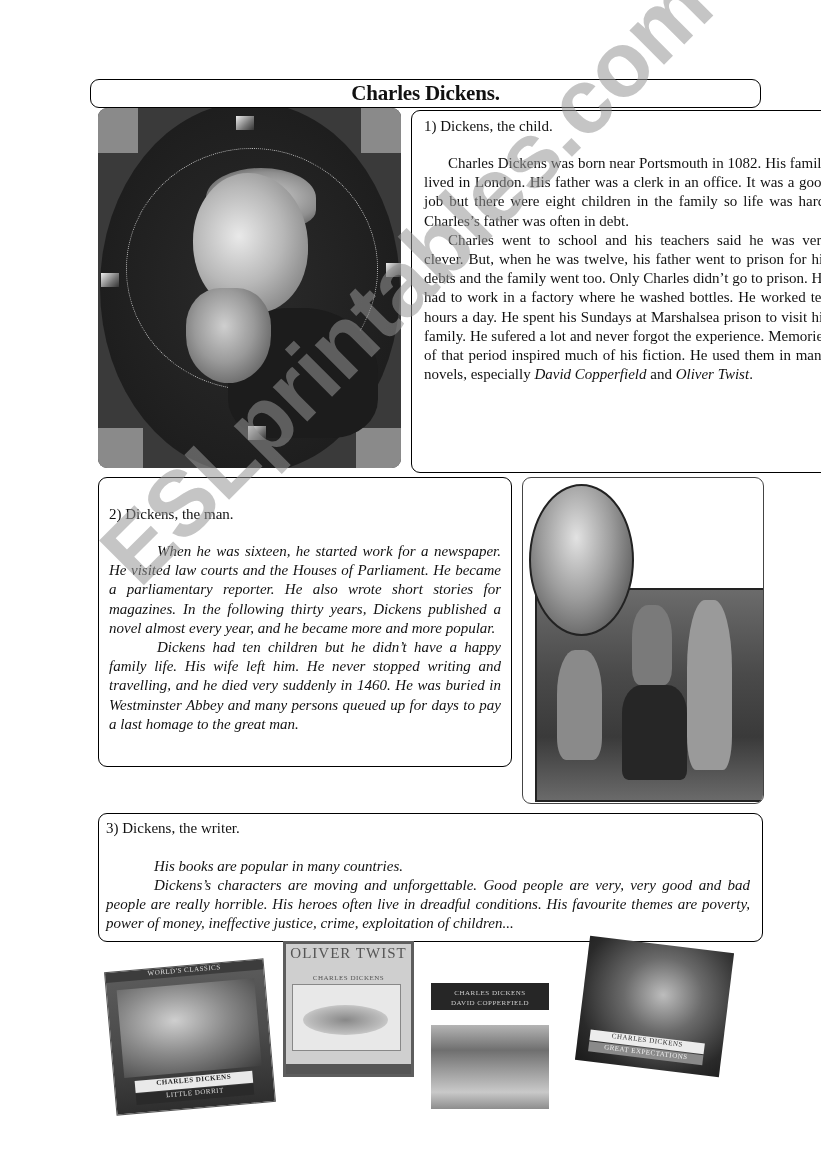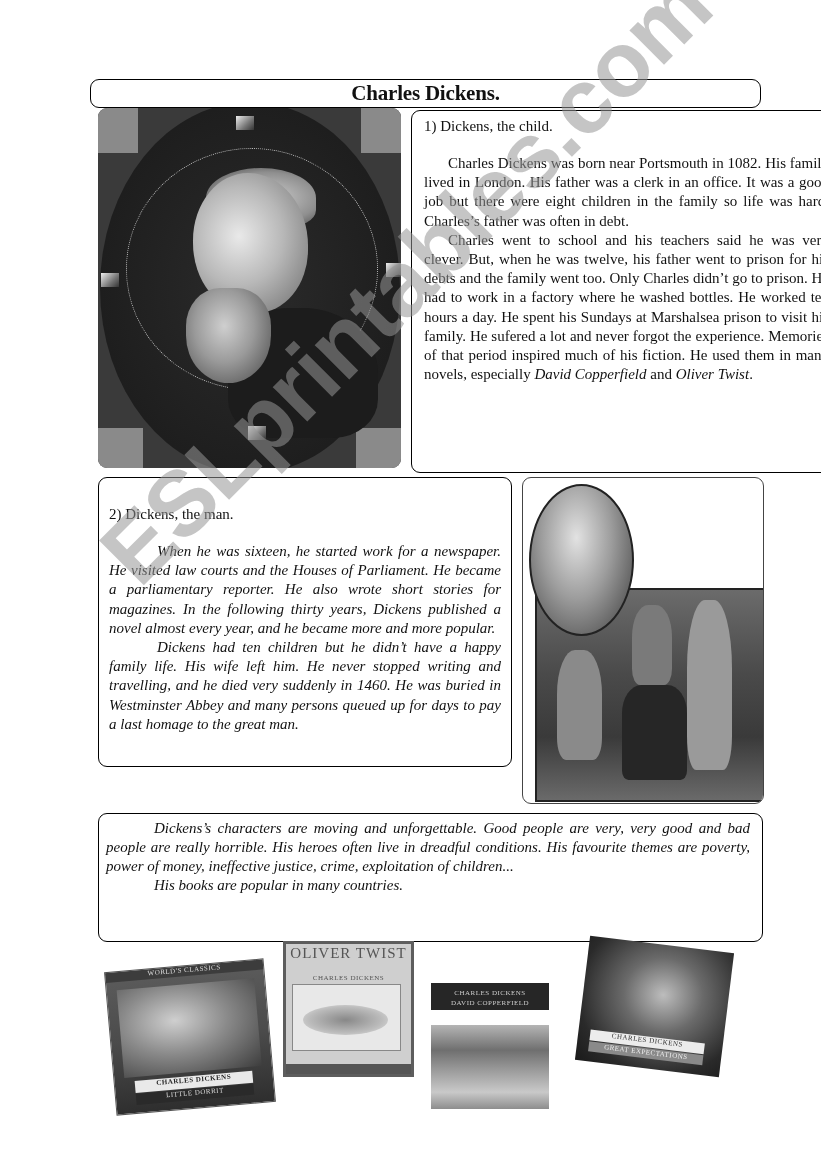--- a/index.html
+++ b/index.html
@@ -134,23 +134,24 @@
   <div class="engraving">
     <div class="figure" style="left:20px;top:60px;width:45px;height:110px;"></div>
     <div class="figure" style="left:95px;top:15px;width:40px;height:80px;background:#7a7a7a;"></div>
     <div class="figure" style="left:150px;top:10px;width:45px;height:170px;background:#9a9a9a;"></div>
     <div class="barrel"></div>
   </div>
   <div class="oval"></div>
 </div>
 
 <div class="abs box s3">
+  <p class="heading">3) Dickens, the writer.</p>
   <div class="section-text">
+    <p class="indent2">His books are popular in many countries.</p>
     <p class="indent2">Dickens’s characters are moving and unforgettable. Good people are very, very good and bad people are really horrible. His heroes often live in dreadful conditions. His favourite themes are poverty, power of money, ineffective justice, crime, exploitation of children...</p>
-    <p class="indent2">His books are popular in many countries.</p>
   </div>
 </div>
 
 <div class="book b1">
   <div class="top label">WORLD'S CLASSICS</div>
   <div class="scene"></div>
   <div class="nameplate label">CHARLES DICKENS</div>
   <div class="titleplate label">LITTLE DORRIT</div>
 </div>
 

